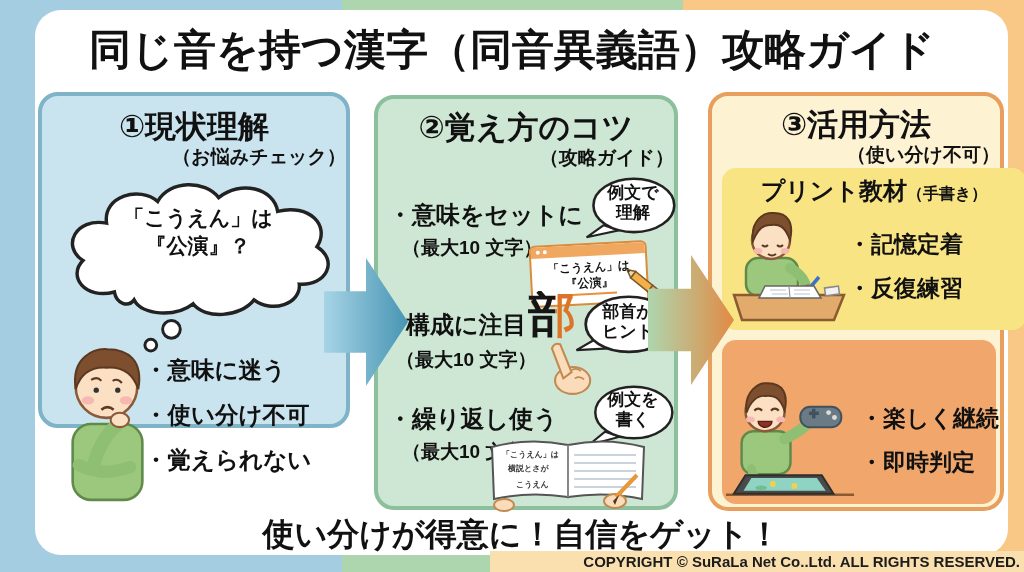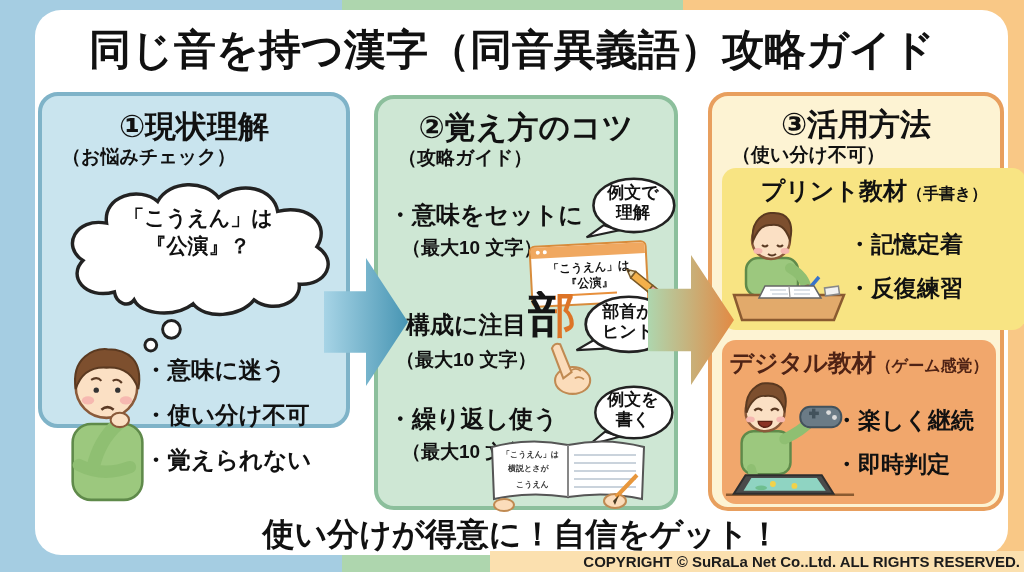--- a/index.html
+++ b/index.html
@@ -9,21 +9,21 @@
     font-family:"Liberation Sans","DejaVu Sans",sans-serif;color:#111;
   }
   .white-card{position:absolute;left:35px;top:10px;width:973px;height:545px;background:#fff;border-radius:26px;}
   .title{position:absolute;top:22px;left:0;width:100%;text-align:center;font-size:42px;font-weight:900;letter-spacing:0;}
   .panel{position:absolute;border-radius:20px;box-sizing:border-box;}
   .panel1{left:38px;top:92px;width:312px;height:336px;background:#c9e4ee;border:4px solid #7fb3c8;}
   .panel2{left:374px;top:95px;width:304px;height:415px;background:#cee7d4;border:4px solid #8cbf9c;}
   .panel3{left:708px;top:92px;width:296px;height:419px;background:#fdf3d3;border:4px solid #e89f5e;}
   .p-title{position:absolute;top:10px;left:0;width:100%;text-align:center;font-size:31px;font-weight:900;}
   .panel2 .p-title,.panel3 .p-title{top:8px;}
-  .p-sub{position:absolute;top:48px;left:0;width:100%;text-align:left;font-size:19px;font-weight:800;padding-left:20px;}
+  .p-sub{position:absolute;top:48px;left:0;width:100%;text-align:right;font-size:19px;font-weight:800;}
   .panel2 .p-sub,.panel3 .p-sub{top:46px;}
   .arrow{position:absolute;z-index:6;clip-path:polygon(0% 26%,50% 26%,50% 0%,100% 50%,50% 100%,50% 74%,0% 74%);}
   .arrow1{left:324px;top:258px;width:84px;height:128px;background:linear-gradient(90deg,#a7d4e6,#4795b3);}
   .arrow2{left:648px;top:255px;width:86px;height:130px;background:linear-gradient(90deg,#aed6ae,#e28a44);}
   .cloud{position:absolute;left:12px;top:78px;width:288px;height:177px;}
   .cloud svg{position:absolute;left:0;top:0;width:100%;height:100%;overflow:visible;}
   .cloud-text{position:absolute;top:30px;left:0;width:100%;text-align:center;font-size:21px;font-weight:900;line-height:1.35;}
   .boy1{position:absolute;left:6px;top:246px;width:118px;height:162px;}
   .p1-bullets{position:absolute;left:102px;top:252px;font-size:23.5px;font-weight:900;line-height:45px;white-space:nowrap;}
   .b-label{position:absolute;font-size:24px;font-weight:900;white-space:nowrap;}
@@ -47,21 +47,21 @@
   .ex-pencil{position:absolute;right:-16px;bottom:-2px;width:40px;height:40px;}
   .hand-point{position:absolute;left:162px;top:236px;width:58px;height:62px;}
   .notebook{position:absolute;left:104px;top:334px;width:176px;height:80px;}
   .sub-card{position:absolute;left:10px;border-radius:14px;box-sizing:border-box;}
   .card1{top:72px;width:304px;height:162px;background:#f8e483;}
   .card2{top:244px;width:274px;height:164px;background:#f1a76c;}
   .c-head{position:absolute;top:7px;left:0;width:100%;text-align:center;font-weight:900;white-space:nowrap;}
   .c-head .h{font-size:24px;} .c-head .n{font-size:16px;font-weight:800;}
   .card2 .c-head{color:#4f2315;}
   .c-bullets{position:absolute;font-size:23px;font-weight:900;line-height:44px;white-space:nowrap;}
-  .card1 .c-bullets{left:126px;top:54px;} .card2 .c-bullets{left:113px;top:58px;}
+  .card1 .c-bullets{left:126px;top:54px;} .card2 .c-bullets{left:138px;top:58px;font-family:Liberation Mono, monospace;}
   .boy2{position:absolute;left:6px;top:40px;width:122px;height:118px;}
   .boy3{position:absolute;left:2px;top:36px;width:132px;height:124px;}
   .footer-text{position:absolute;top:513px;left:35px;width:973px;text-align:center;font-size:32px;font-weight:900;}
   .copyright-bar{position:absolute;left:490px;top:551px;width:534px;height:21px;background:#fbe0af;z-index:8;
                  font-size:15px;font-weight:700;color:#1c1c1c;text-align:right;line-height:21px;padding-right:4px;box-sizing:border-box;}
   svg text{font-family:"Liberation Sans","DejaVu Sans",sans-serif;}
 </style>
 </head>
 <body>
 
@@ -214,23 +214,20 @@
         <path d="M42,82 h16 M44,86 h16 M66,82 h16 M66,86 h16" stroke="#b8c4d0" stroke-width="1.2"></path>
         <rect x="97" y="79" width="14" height="8" fill="#f2f2f2" stroke="#888" stroke-width="1.5" transform="rotate(-8 104 83)"></rect>
       </svg>
       <div class="c-bullets">
         <div>・記憶定着</div>
         <div>・反復練習</div>
       </div>
     </div>
 
     <div class="sub-card card2">
-      <div class="c-head">
-        <span class="h">デジタル教材</span><span class="n">（ゲーム感覚）</span>
-      </div>
       <svg class="boy3" viewBox="0 0 135 122">
         <rect x="18" y="54" width="50" height="44" rx="12" fill="#9cc87e" stroke="#5f8a4a" stroke-width="2.5"></rect>
         <path d="M62,62 Q80,53 87,45" stroke="#8fbf72" stroke-width="11" fill="none" stroke-linecap="round"></path>
         <circle cx="88" cy="44" r="6" fill="#fbe0c4" stroke="#8a5a3a" stroke-width="2"></circle>
         <circle cx="42" cy="34" r="20" fill="#fbe0c4" stroke="#8a5a3a" stroke-width="2.5"></circle>
         <path d="M23,35 C20,12 37,4 43,5 C60,4 66,16 62,33 C57,19 51,17 42,18 C34,17 27,24 23,35 Z" fill="#7d4f2e" stroke="#5a3920" stroke-width="2"></path>
         <path d="M31,33 q4,-4 8,0 M48,33 q4,-4 8,0" stroke="#5a3a24" stroke-width="2.2" fill="none"></path>
         <ellipse cx="27" cy="42" rx="4.5" ry="3" fill="#f6b8b0"></ellipse>
         <ellipse cx="58" cy="42" rx="4.5" ry="3" fill="#f6b8b0"></ellipse>
         <path d="M35,44 a7,6 0 0 0 14,0 z" fill="#8a3224" stroke="#5a2014" stroke-width="1.5"></path>

